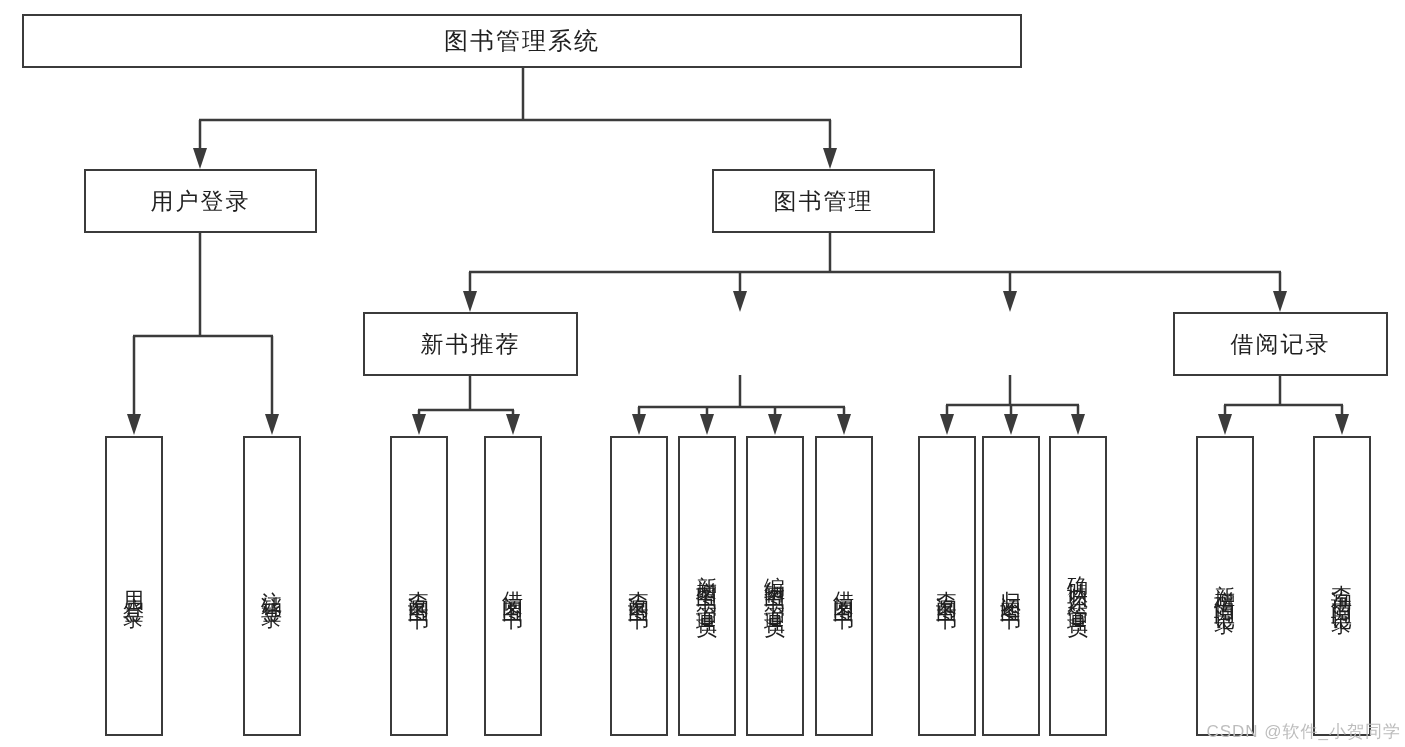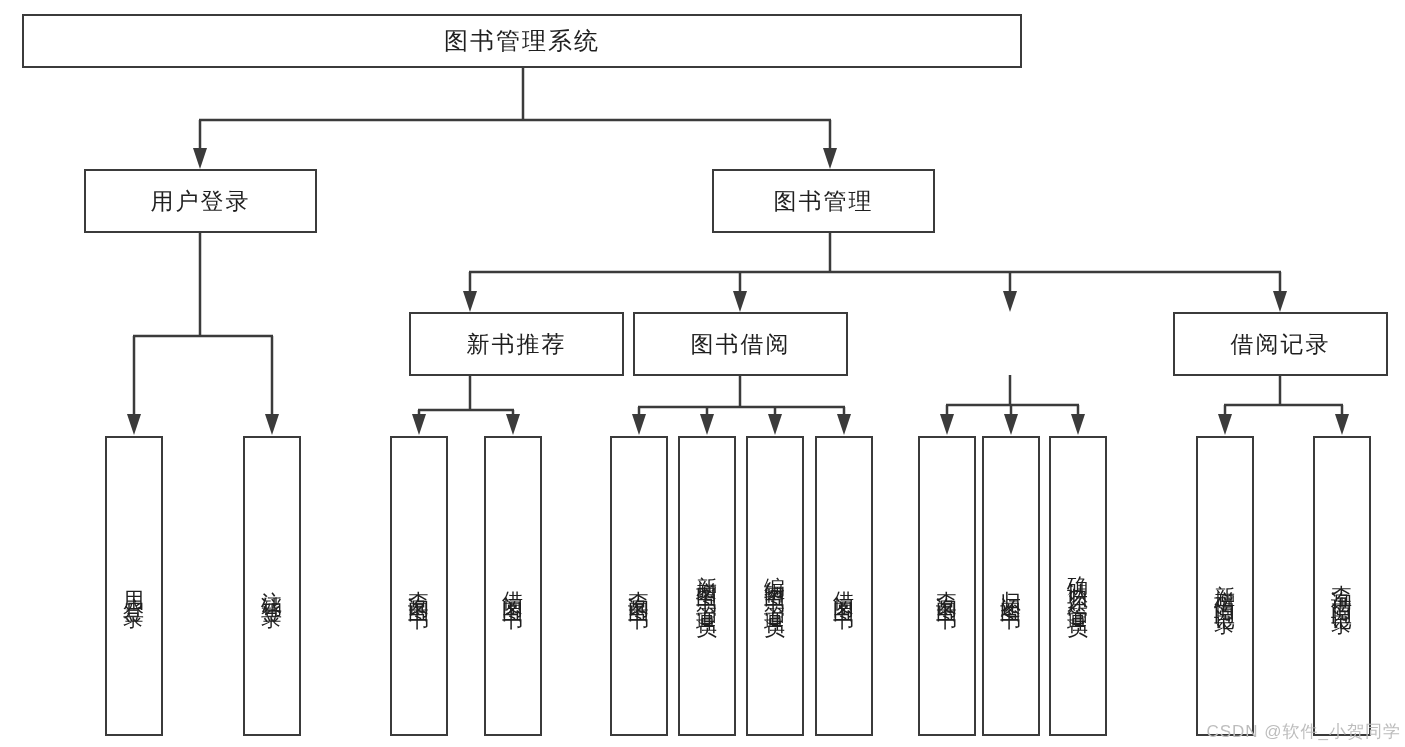--- a/index.html
+++ b/index.html
@@ -170,22 +170,21 @@
       <line x1="1342" y1="405" x2="1342" y2="419"></line>
       <polygon points="1335,414 1349,414 1342,435"></polygon>
     </g>
   </svg>
 
   <div class="hbox root">图书管理系统</div>
 
   <div class="hbox lvl2" style="left:84px; width:233px;">用户登录</div>
   <div class="hbox lvl2" style="left:712px; width:223px;">图书管理</div>
 
-  <div class="hbox lvl3" style="left:363px;margin-left:46px;">新书推荐</div>
-  <div class="hbox lvl3" style="left:633px;">图书借阅</div>
+  <div class="hbox lvl3" style="left:363px;">新书推荐</div>
   <div class="hbox lvl3" style="left:1173px;">借阅记录</div>
 
   <div class="leaf" style="left:105px;">
     <span>用户登录</span>
   </div>
   <div class="leaf" style="left:243px;">
     <span>注销登录</span>
   </div>
 
   <div class="leaf" style="left:390px;">

